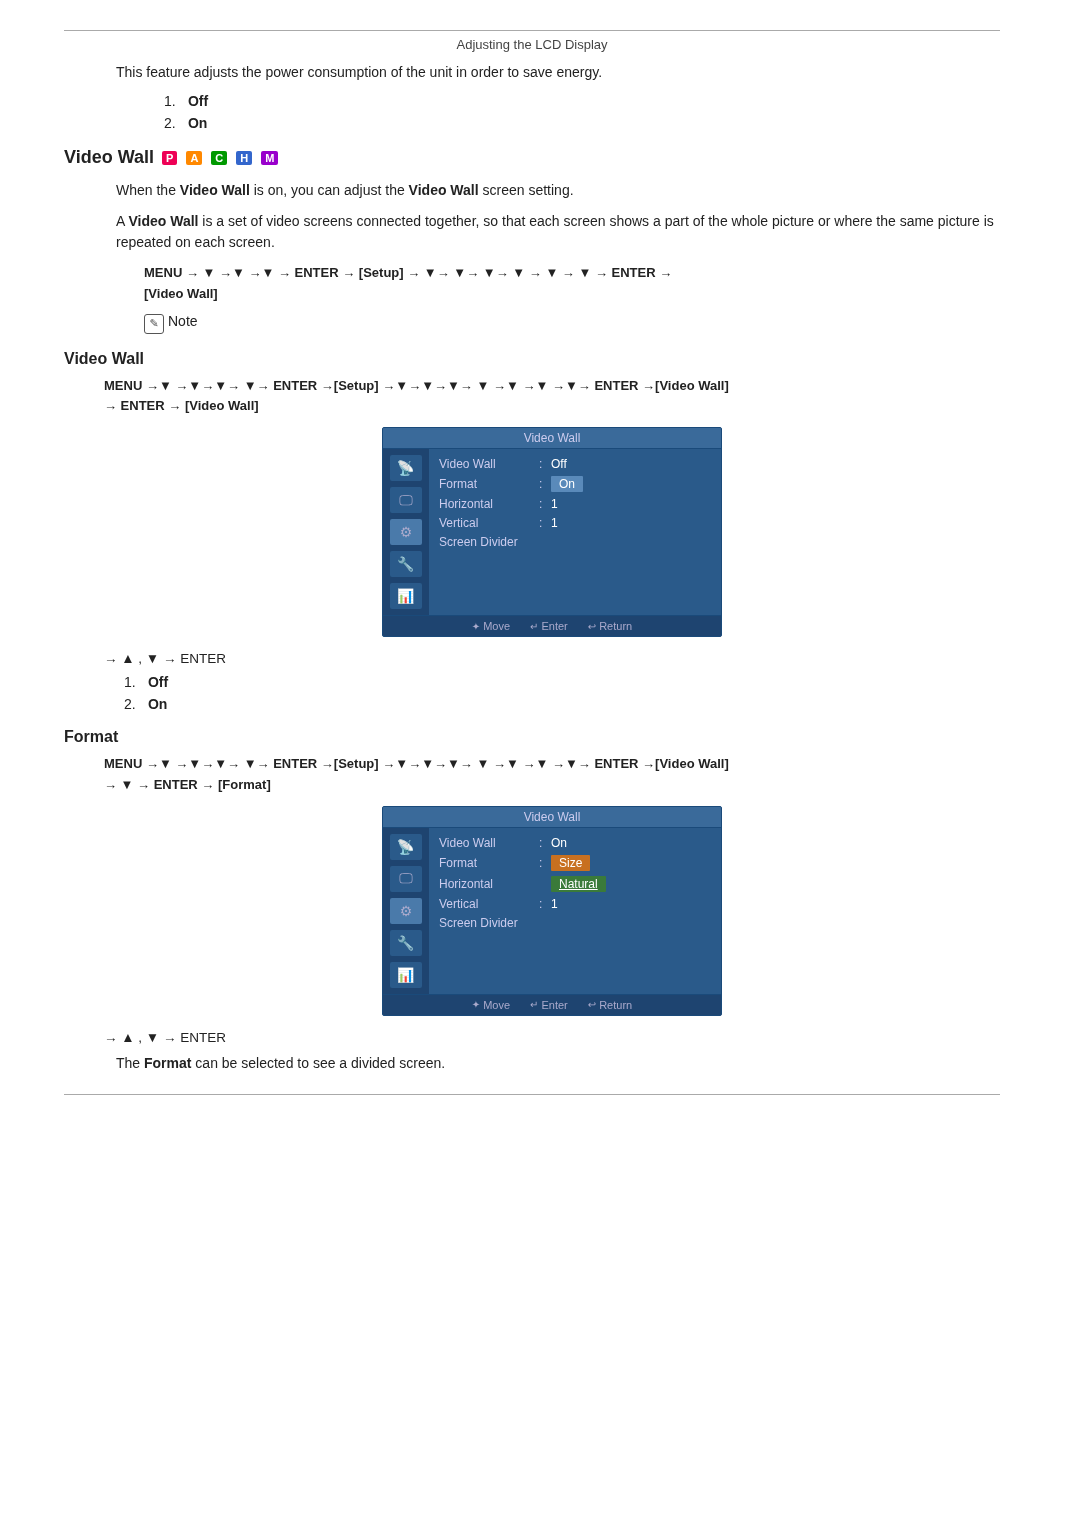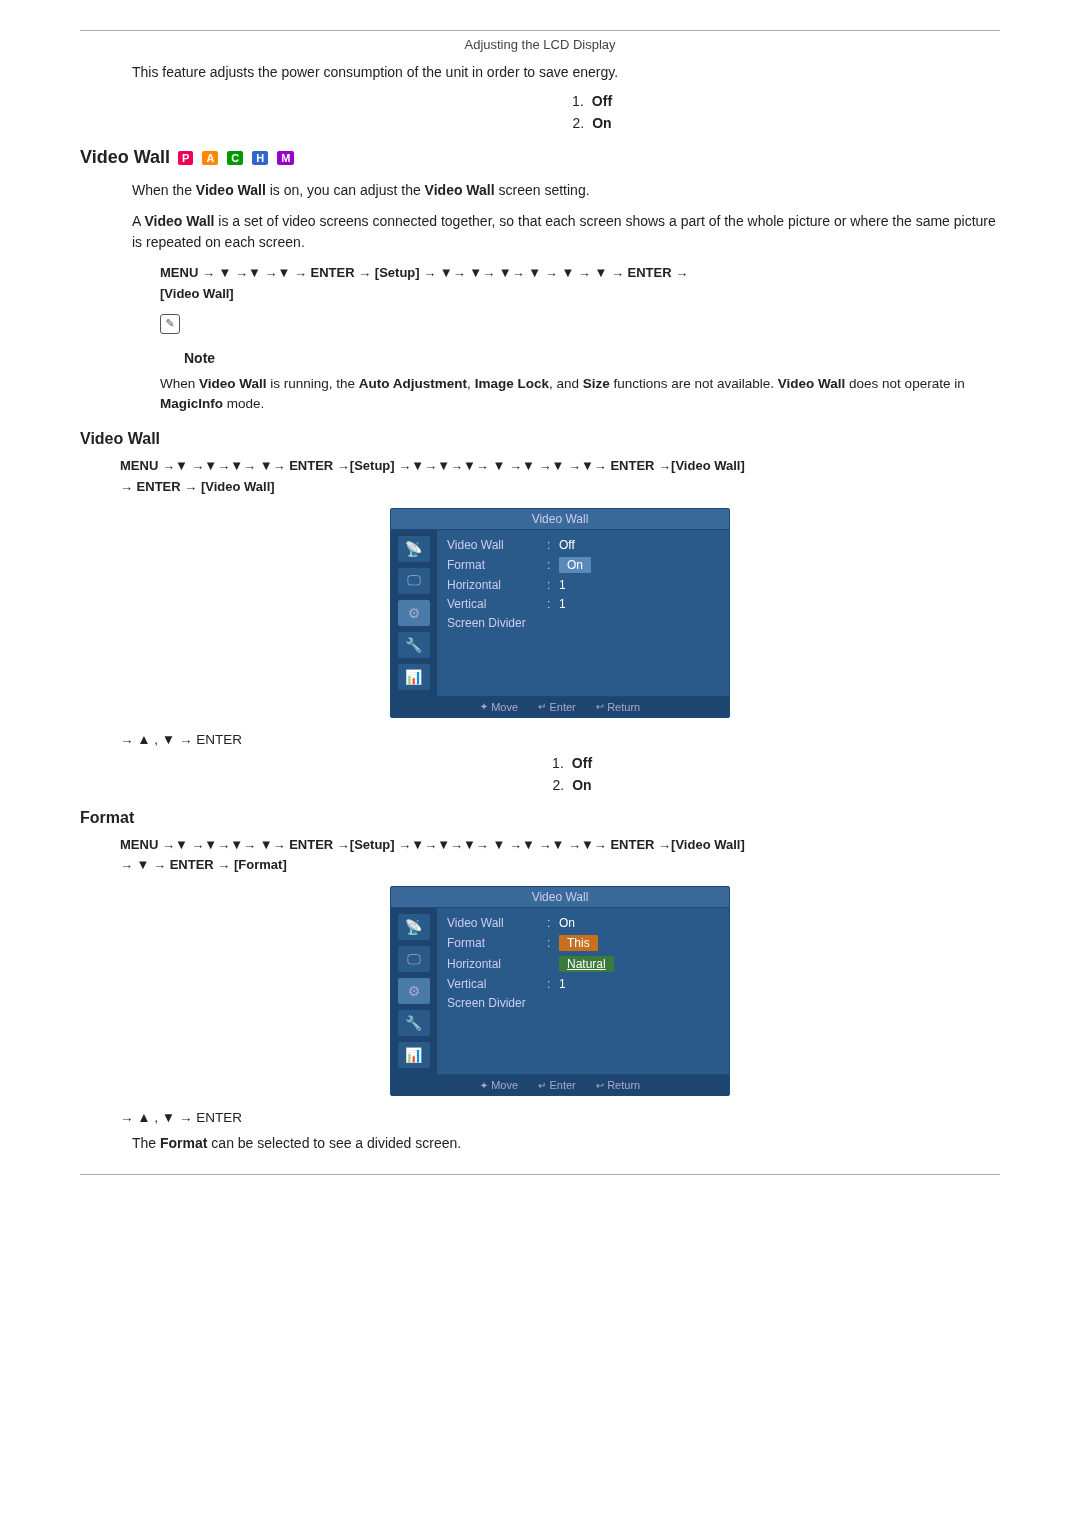--- a/index.html
+++ b/index.html
@@ -8,21 +8,21 @@
       font-size: 14px;
       color: #222;
       background: #fff;
       width: 1080px;
       min-height: 1527px;
       padding: 0;
     }
 
     .page-container {
       width: 1080px;
-      padding: 30px 80px 40px 80px;
+      padding: 30px 80px 40px 64px;
     }
 
     .top-rule {
       border-top: 1px solid #aaa;
       margin-bottom: 6px;
     }
 
     .page-header {
       text-align: center;
       font-size: 13px;
@@ -41,21 +41,20 @@
     }
 
     .numbered-list {
       margin-left: 60px;
       margin-bottom: 14px;
     }
 
     .numbered-list li {
       margin-bottom: 6px;
       list-style: none;
-      text-align: center;
     }
 
     .numbered-list li span.num {
       display: inline-block;
       width: 20px;
     }
 
     h2.section-heading {
       font-size: 18px;
       font-weight: bold;
@@ -109,23 +108,22 @@
       height: 20px;
       border: 1.5px solid #555;
       border-radius: 3px;
       font-size: 11px;
       color: #555;
       flex-shrink: 0;
       margin-top: 1px;
     }
 
     .note-label {
-      font-weight: bold;
+      font-weight: normal;
       font-size: 14px;
-      margin-top: 37px;
     }
 
     .warning-text {
       margin-left: 40px;
       margin-bottom: 12px;
       font-size: 13.5px;
       line-height: 1.5;
     }
 
     
@@ -309,23 +307,20 @@
     <div class="menu-path">
       MENU → ▼ →▼ →▼ → ENTER → [<strong>Setup</strong>] → ▼→ ▼→ ▼→ ▼ → ▼ → ▼ → ENTER →<br>
       [<strong>Video Wall</strong>]
     </div>
 
     <div class="note-box">
       <span class="note-icon">✎</span>
       <span class="note-label">Note</span>
     </div>
 
-    <p class="warning-text">
-      When <strong>Video Wall</strong> is running, the <strong>Auto Adjustment</strong>, <strong>Image Lock</strong>, and <strong>Size</strong> functions are not available. <strong>Video Wall</strong> does not operate in <strong>MagicInfo</strong> mode.
-    </p>
   </div>
 
   <h3 class="sub-heading">Video Wall</h3>
 
   <div class="menu-path">
     MENU →▼ →▼→▼→ ▼→ ENTER →[<strong>Setup</strong>] →▼→▼→▼→ ▼ →▼ →▼ →▼→ ENTER →[<strong>Video Wall</strong>]<br>
     → ENTER → [<strong>Video Wall</strong>]
   </div>
 
   <div class="ui-screenshot">
@@ -419,21 +414,21 @@
         </div>
         <div class="vw-content">
           <div class="vw-row">
             <span class="vw-label">Video Wall</span>
             <span class="vw-colon">:</span>
             <span class="vw-value">On</span>
           </div>
           <div class="vw-row">
             <span class="vw-label">Format</span>
             <span class="vw-colon">:</span>
-            <span class="vw-value-highlight-orange">This</span>
+            <span class="vw-value-highlight-orange">Size</span>
           </div>
           <div class="vw-row">
             <span class="vw-label">Horizontal</span>
             <span class="vw-colon"></span>
             <span class="vw-value-natural">Natural</span>
           </div>
           <div class="vw-row">
             <span class="vw-label">Vertical</span>
             <span class="vw-colon">:</span>
             <span class="vw-value">1</span>

